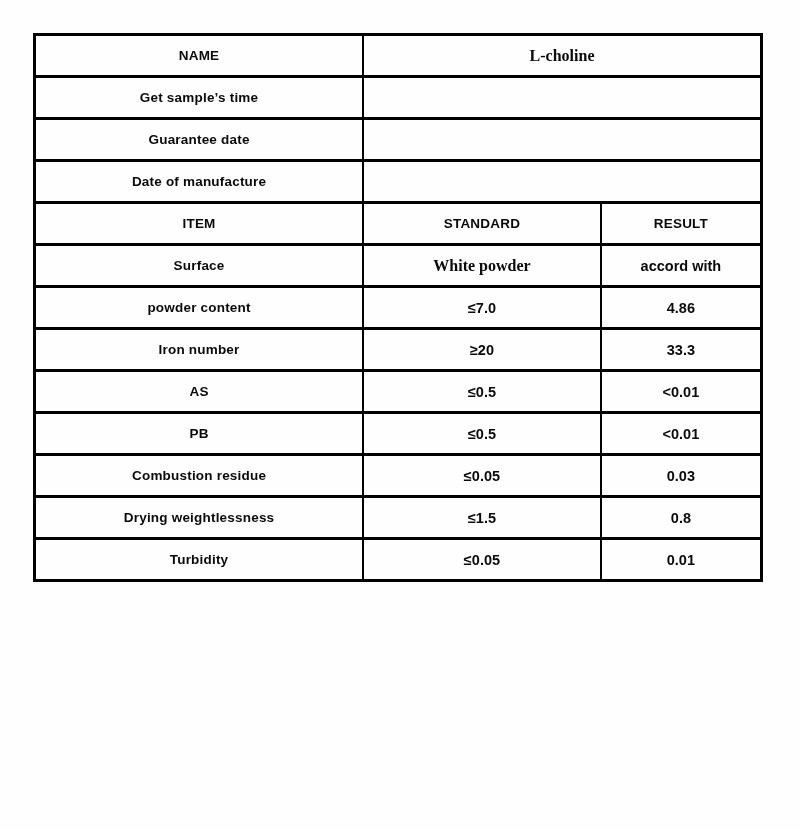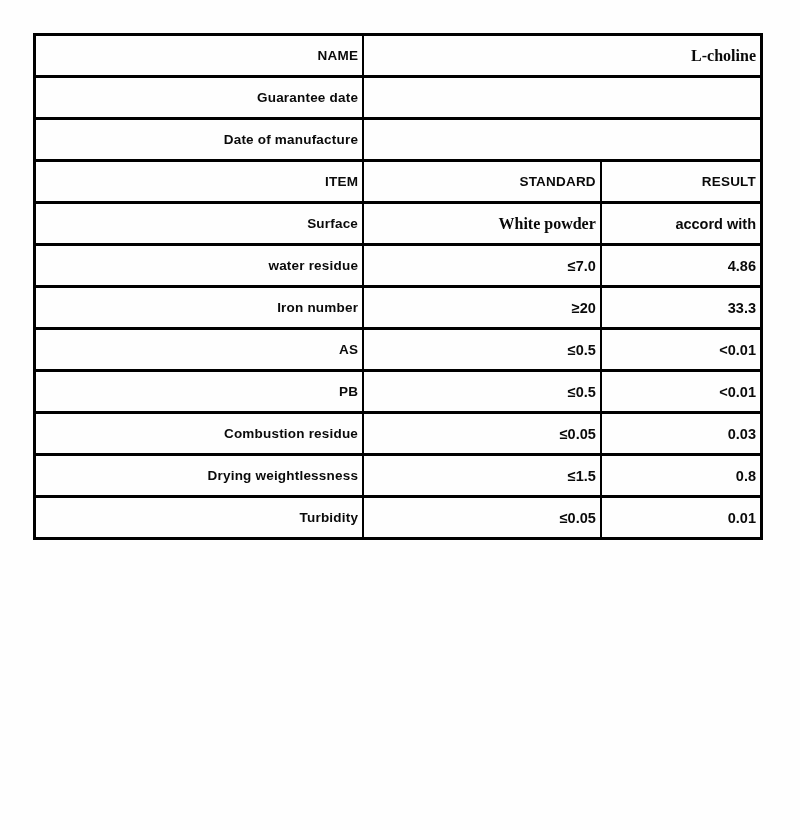--- a/index.html
+++ b/index.html
@@ -25,21 +25,21 @@
     border: 3px solid #000;
   }
   col.c1 { width: 45.2%; }
   col.c2 { width: 32.7%; }
   col.c3 { width: 22.1%; }
   td {
     border-left: 2px solid #000;
     border-right: 2px solid #000;
     border-top: 3px solid #000;
     border-bottom: 3px solid #000;
-    text-align: right;
+    text-align: center;
     vertical-align: middle;
     height: 39px;
     padding: 0 4px;
     overflow: hidden;
     white-space: nowrap;
   }
   td.lbl {
     font-weight: bold;
     font-size: 13.5px;
     letter-spacing: 0.2px;
@@ -63,41 +63,45 @@
         <col class="c2">
         <col class="c3">
     </colgroup>
     <tbody>
 
       <tr>
         <td class="lbl">NAME</td>
         <td class="val serif" colspan="2">L-choline</td>
       </tr>
       <tr>
+        <td class="lbl">Get sample’s time</td>
+        <td class="val serif" colspan="2"></td>
+      </tr>
+      <tr>
         <td class="lbl">Guarantee date</td>
         <td class="val serif" colspan="2"></td>
       </tr>
       <tr>
         <td class="lbl">Date of manufacture</td>
         <td class="val serif" colspan="2"></td>
       </tr>
 
       <tr>
         <td class="lbl">ITEM</td>
         <td class="lbl">STANDARD</td>
         <td class="lbl">RESULT</td>
       </tr>
 
       <tr>
         <td class="lbl">Surface</td>
         <td class="val serif">White powder</td>
         <td class="val">accord with</td>
       </tr>
       <tr>
-        <td class="lbl">water residue</td>
+        <td class="lbl">powder content</td>
         <td class="val">≤7.0</td>
         <td class="val">4.86</td>
       </tr>
       <tr>
         <td class="lbl">Iron number</td>
         <td class="val">≥20</td>
         <td class="val">33.3</td>
       </tr>
       <tr>
         <td class="lbl">AS</td>

